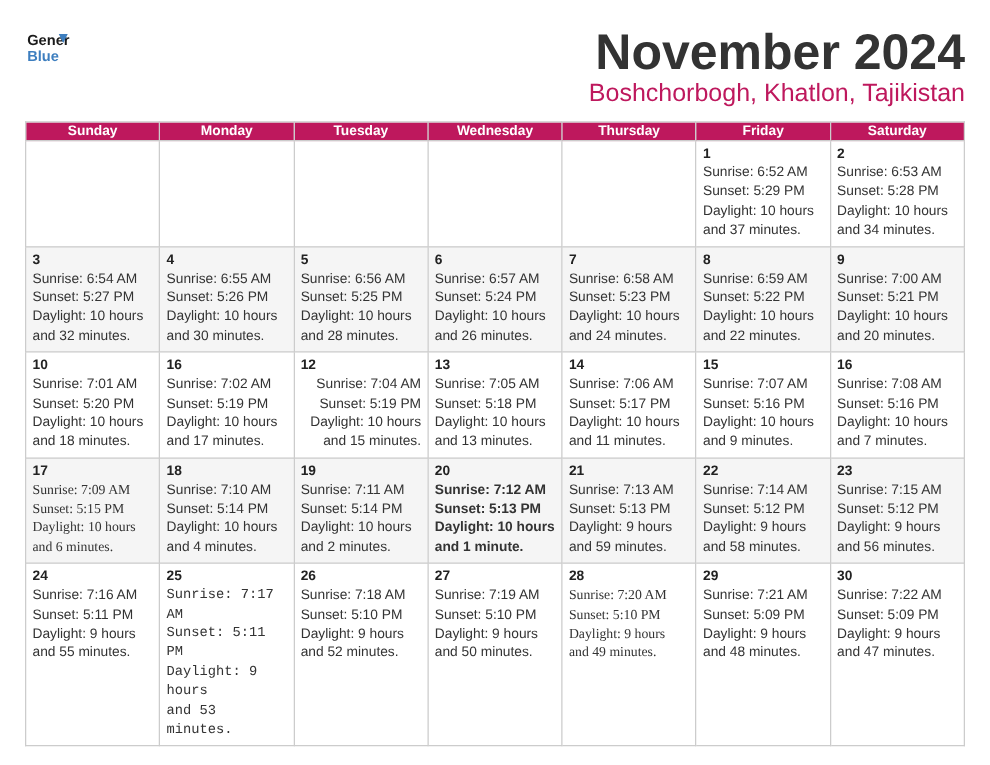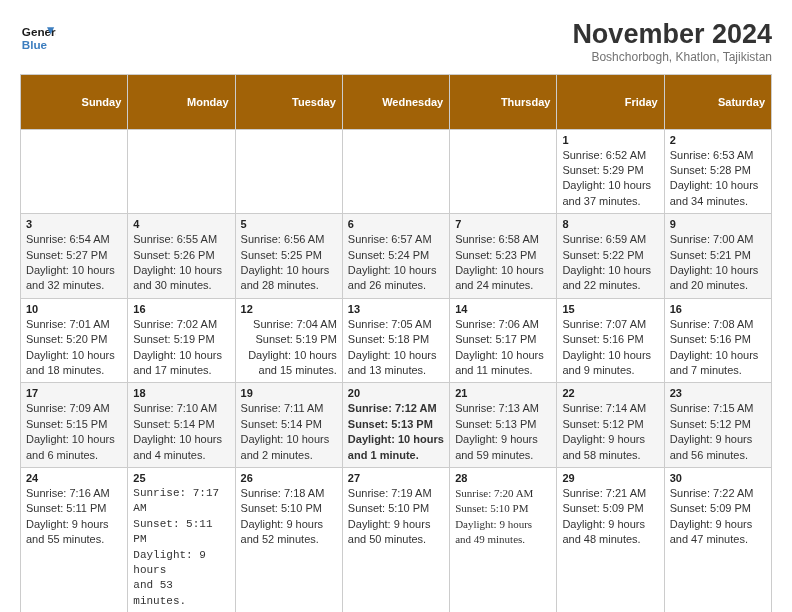--- a/index.html
+++ b/index.html
@@ -22,39 +22,39 @@
       gap: 4px;
     }
     .logo-icon {
       width: 36px;
       height: 36px;
     }
     .title-block {
       text-align: right;
     }
     .month-title {
-      font-size: 27px;
+      font-size: 40px;
       font-weight: bold;
       color: #333;
       line-height: 1.1;
     }
     .location-title {
-      font-size: 12px;
-      color: #737373;
+      font-size: 20px;
+      color: #be185d;
     }
     .calendar {
       width: 100%;
       border-collapse: collapse;
       font-size: 10px;
     }
     .calendar th {
-      background-color: #a16207;
+      background-color: #be185d;
       color: white;
-      text-align: right;
-      padding: 21px 6px;
+      text-align: center;
+      padding: 1px 6px;
       font-size: 11px;
       border: 1px solid #ccc;
     }
     .calendar td {
       border: 1px solid #ccc;
       padding: 4px 5px;
       vertical-align: top;
       width: calc(100%/7);
       height: 80px;
       background: #fff;
@@ -229,21 +229,21 @@
           <div class="day-num">16</div>
           <div class="day-info" style="white-space: pre-line;">Sunrise: 7:08 AM
 Sunset: 5:16 PM
 Daylight: 10 hours
 and 7 minutes.</div>
         </td>
       </tr>
       <tr>
         <td>
           <div class="day-num">17</div>
-          <div class="day-info" style="white-space: pre-line;">Sunrise: 7:09 AM
+          <div class="day-info" style="white-space: pre-line; font-family: Liberation Serif, serif;">Sunrise: 7:09 AM
 Sunset: 5:15 PM
 Daylight: 10 hours
 and 6 minutes.</div>
         </td>
         <td>
           <div class="day-num">18</div>
           <div class="day-info" style="white-space: pre-line;">Sunrise: 7:10 AM
 Sunset: 5:14 PM
 Daylight: 10 hours
 and 4 minutes.</div>

